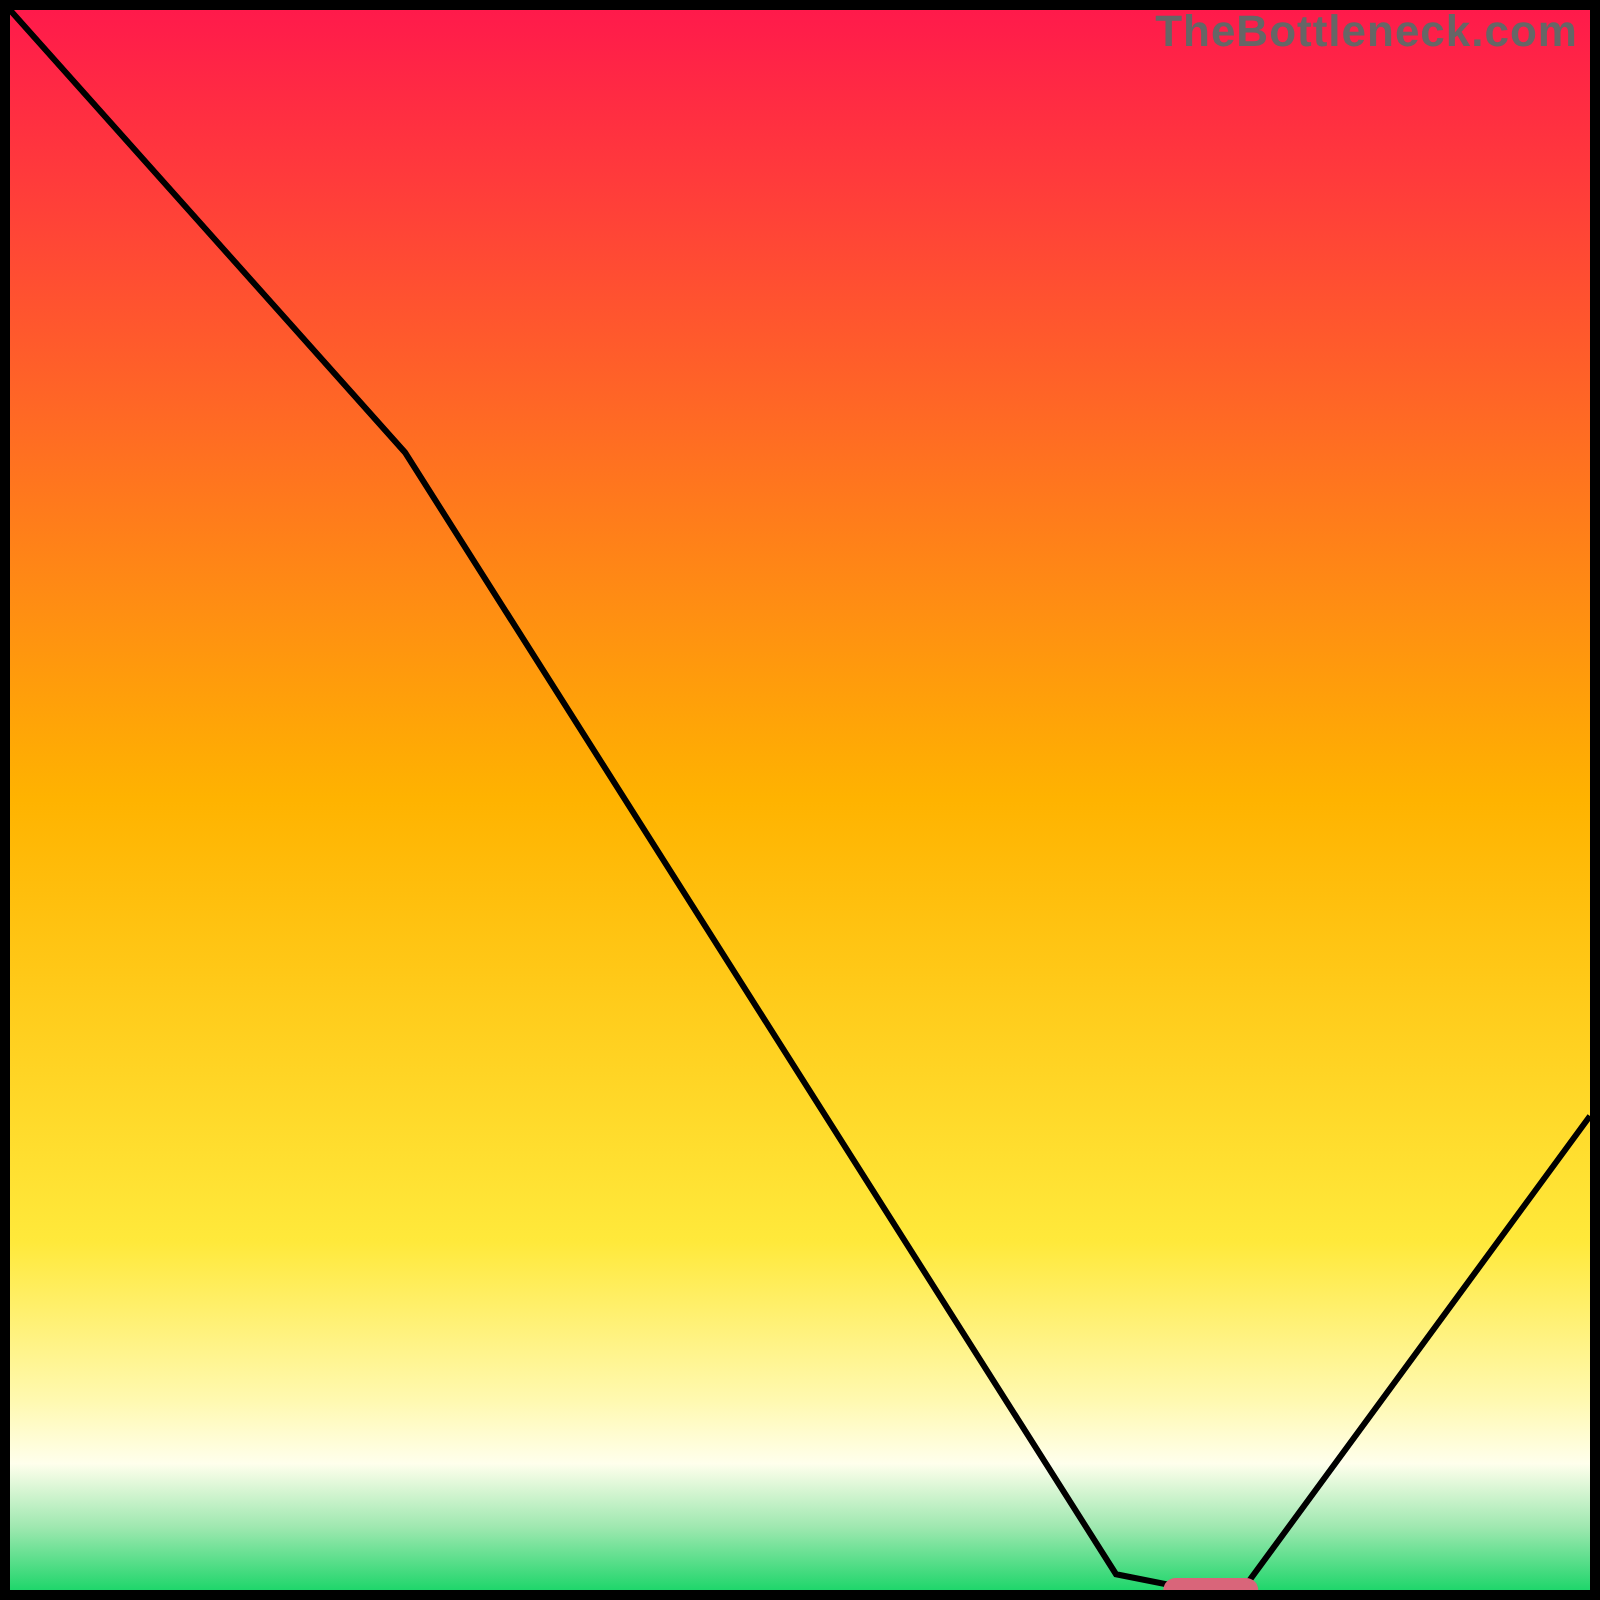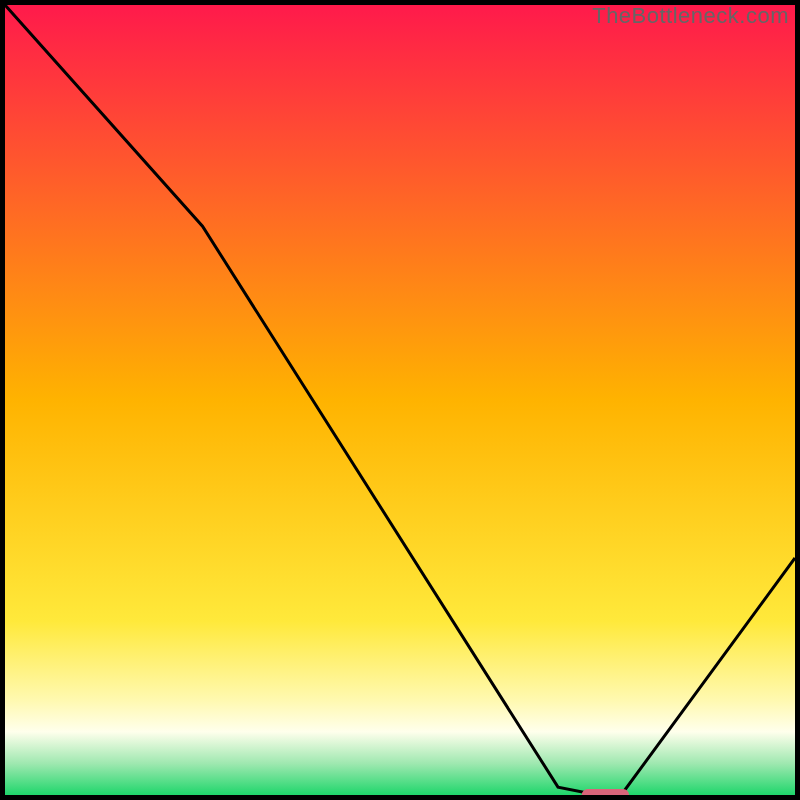--- a/index.html
+++ b/index.html
@@ -16,21 +16,21 @@
     height: 800px;
     box-sizing: border-box;
     border: 5px solid #000;
   }
   .watermark {
     position: absolute;
     top: -2px;
     right: 6px;
     font-family: Arial, Helvetica, sans-serif;
     font-size: 22px;
-    font-weight: normal;
+    font-weight: bold;
     color: #666;
     letter-spacing: 0.5px;
     z-index: 3;
   }
   svg.bg, svg.lines {
     position: absolute;
     left: 0;
     top: 0;
     width: 790px;
     height: 790px;

